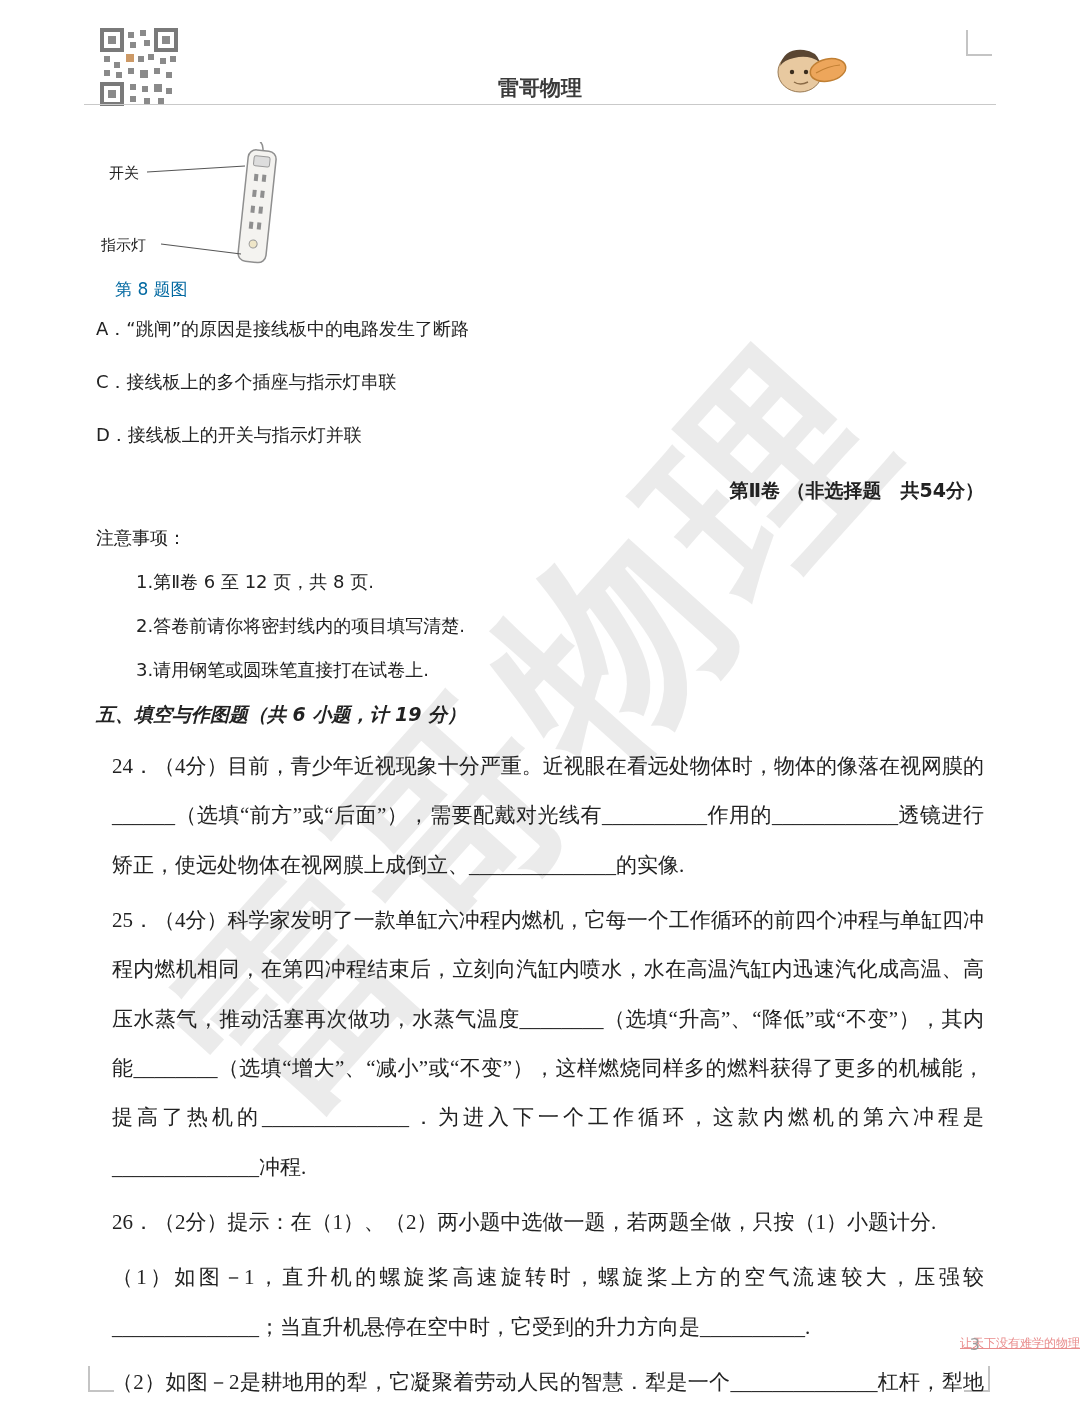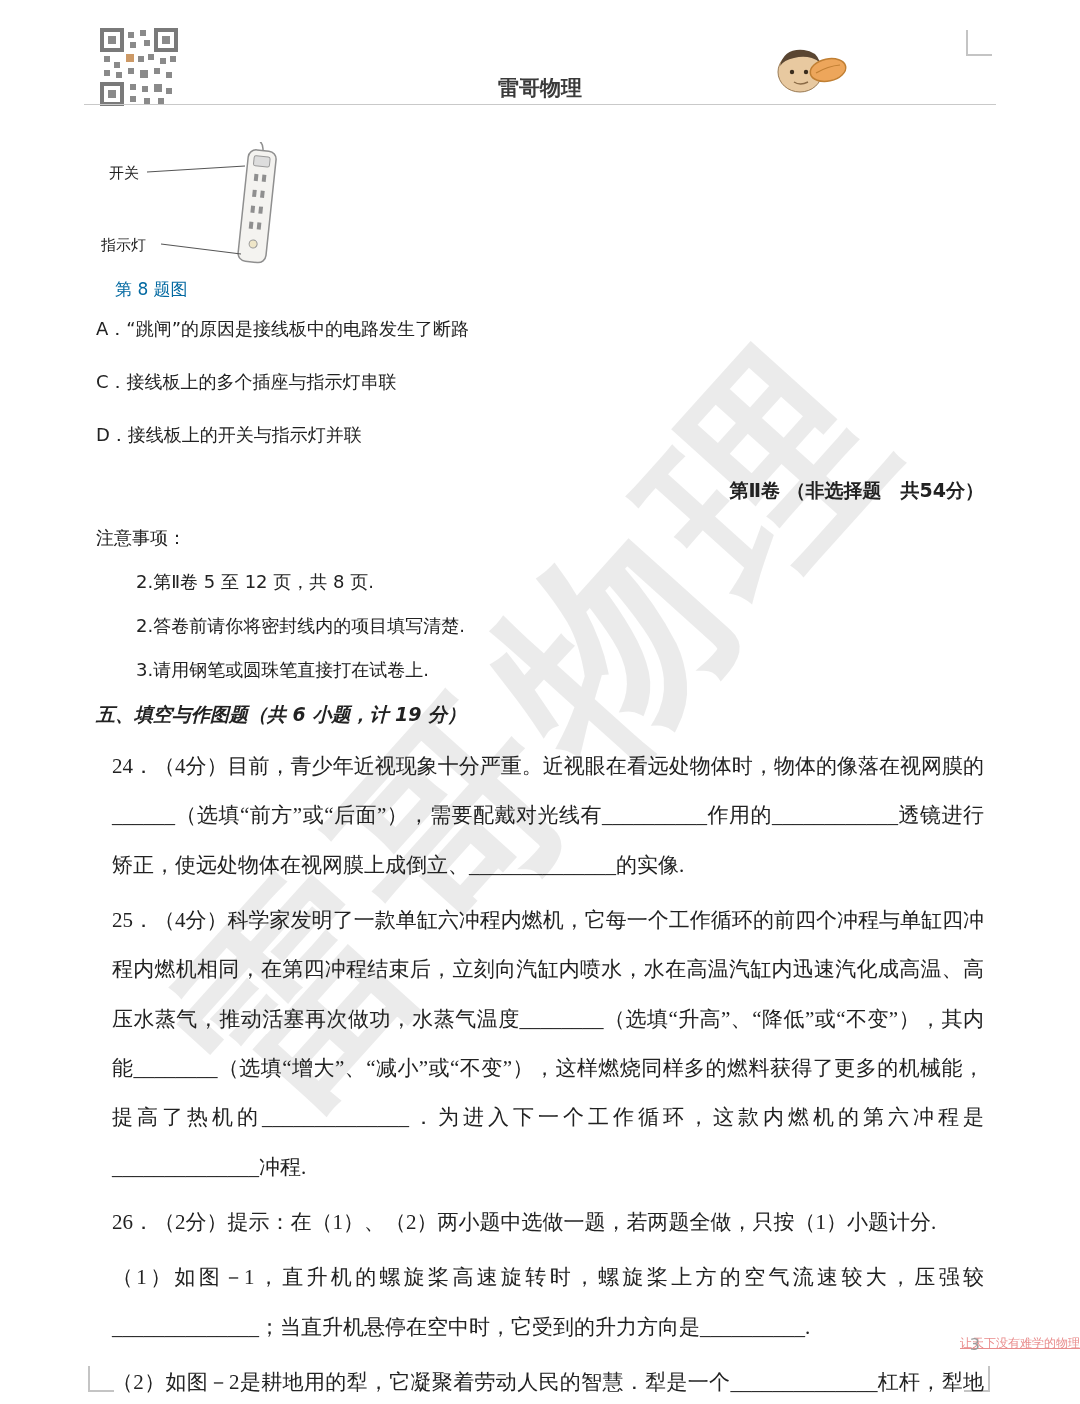--- a/index.html
+++ b/index.html
@@ -133,21 +133,21 @@
 
     <div class="main">
 
       <p class="opt">A．“跳闸”的原因是接线板中的电路发生了断路</p>
       <p class="opt">C．接线板上的多个插座与指示灯串联</p>
       <p class="opt">D．接线板上的开关与指示灯并联</p>
 
       <div class="sec2-title">第Ⅱ卷 （非选择题　共54分）</div>
 
       <p class="notes-title">注意事项：</p>
-      <p class="note">2.第Ⅱ卷 5 至 12 页，共 8 页.</p>
+      <p class="note">1.第Ⅱ卷 6 至 12 页，共 8 页.</p>
       <p class="note">2.答卷前请你将密封线内的项目填写清楚.</p>
       <p class="note">3.请用钢笔或圆珠笔直接打在试卷上.</p>
 
       <div class="sec5-title">五、填空与作图题（共 6 小题，计 19 分）</div>
 
       <p class="q">24．（4分）目前，青少年近视现象十分严重。近视眼在看远处物体时，物体的像落在视网膜的______（选填“前方”或“后面”），需要配戴对光线有__________作用的____________透镜进行矫正，使远处物体在视网膜上成倒立、______________的实像.</p>
       <p class="q">25．（4分）科学家发明了一款单缸六冲程内燃机，它每一个工作循环的前四个冲程与单缸四冲程内燃机相同，在第四冲程结束后，立刻向汽缸内喷水，水在高温汽缸内迅速汽化成高温、高压水蒸气，推动活塞再次做功，水蒸气温度________（选填“升高”、“降低”或“不变”），其内能________（选填“增大”、“减小”或“不变”），这样燃烧同样多的燃料获得了更多的机械能，提高了热机的______________．为进入下一个工作循环，这款内燃机的第六冲程是______________冲程.</p>
       <p class="q">26．（2分）提示：在（1）、（2）两小题中选做一题，若两题全做，只按（1）小题计分.</p>
       <p class="q">（1）如图－1，直升机的螺旋桨高速旋转时，螺旋桨上方的空气流速较大，压强较______________；当直升机悬停在空中时，它受到的升力方向是__________.</p>
       <p class="q">（2）如图－2是耕地用的犁，它凝聚着劳动人民的智慧．犁是一个______________杠杆，犁地时，提压扶手容易改变铧在泥土中的深浅；犁的铧表面很光滑，使用中可以________________泥土对铧的摩擦力.</p>

